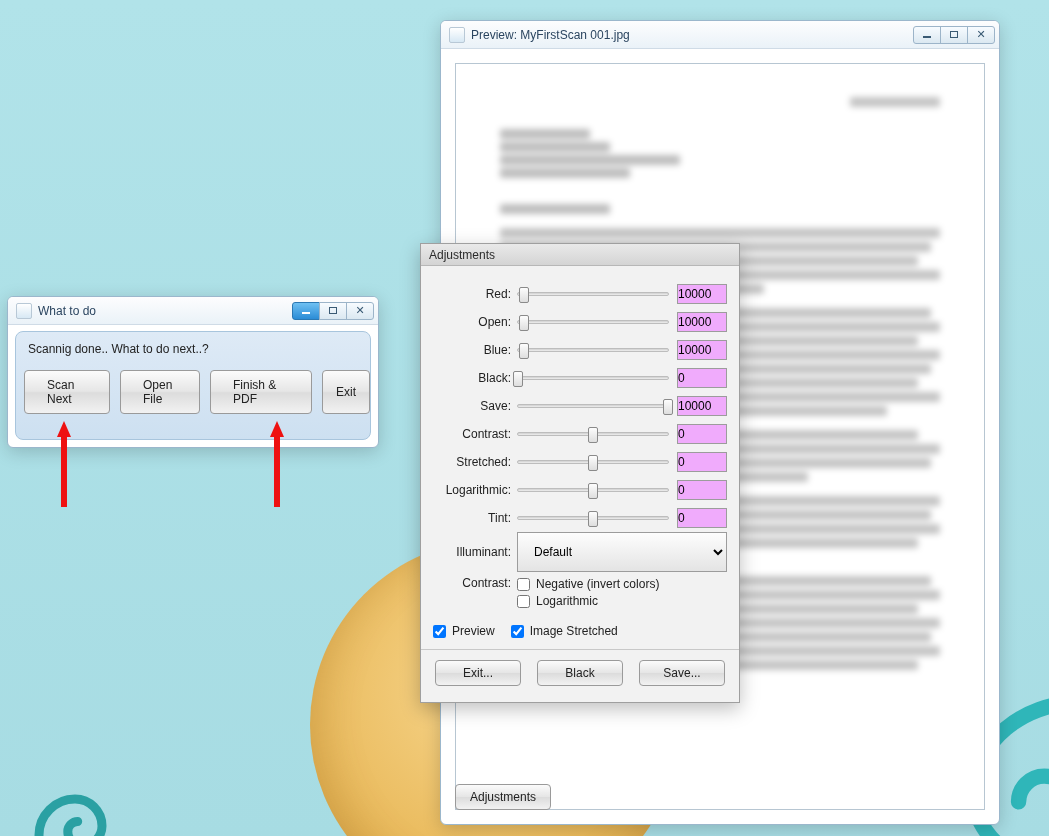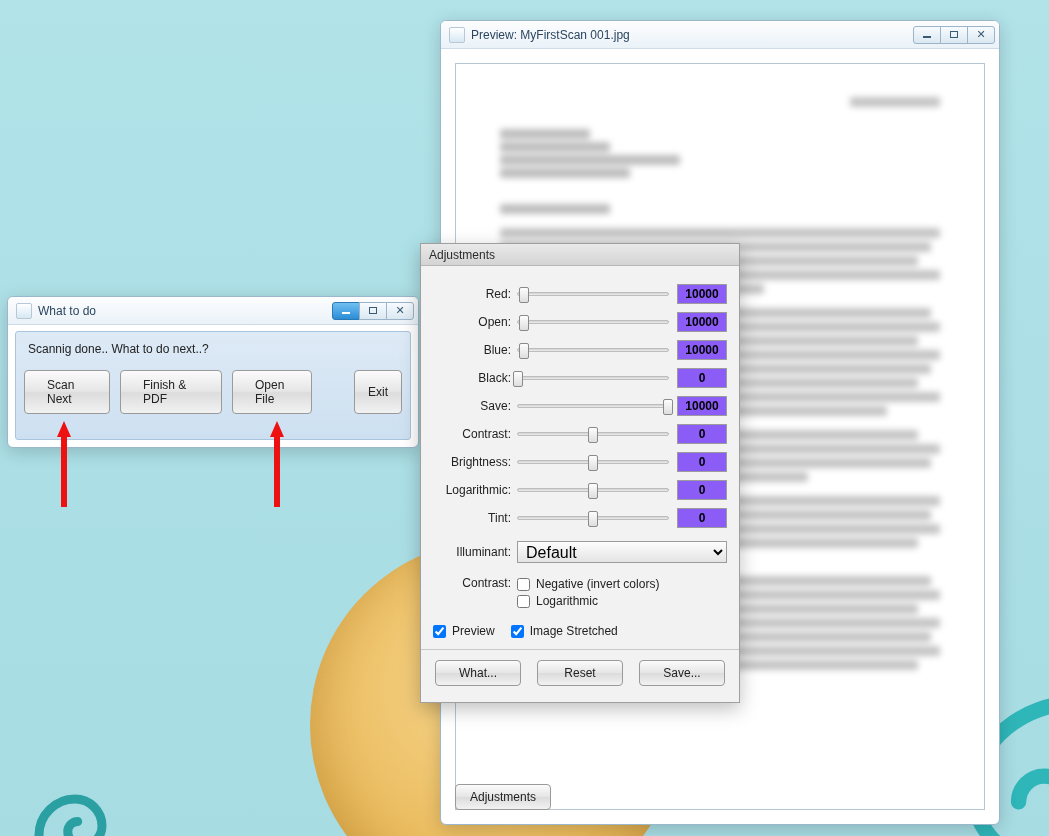--- a/index.html
+++ b/index.html
@@ -112,26 +112,26 @@
     border:1px solid #9a9a9a;
     border-radius:4px;
     background: linear-gradient(#fbfbfb,#e6e6e6 48%,#dcdcdc 52%,#f2f2f2);
     color:#222;
     font-size:12px;
     cursor:pointer;
   }
   .btn.big { height:44px; padding:0 22px; }
 
   
-  #wtd-win { left:7px; top:296px; width:412px; height:152px; }
+  #wtd-win { left:7px; top:296px; width:372px; height:152px; }
   #wtd-body {
     position:absolute; left:7px; top:34px; right:7px; bottom:7px;
     background: linear-gradient(#deeaf6,#cde0f1);
     border:1px solid #a8c5dd;
-    border-radius:3px;
+    border-radius:8px;
     padding:10px 8px 14px 8px;
   }
   #wtd-msg { margin: 0 4px 14px 4px; font-size:12px; color:#222;}
   #wtd-buttons { display:flex; gap:10px; }
   #wtd-buttons .btn.big { flex:0 0 auto; }
   #btn-exit { width:48px; margin-left:auto;text-align:right;}
 
   
   .arrow {
     position:absolute;
@@ -183,32 +183,31 @@
   .adj-thumb {
     position:absolute; top:-6px;
     width:10px; height:16px;
     background: linear-gradient(#fdfdfd,#dedede);
     border:1px solid #8a8a8a;
     border-radius:2px;
   }
   .adj-val {
     width:50px; height:20px;
     border:1px solid #9c9c9c;
-    background:#8b5cf6;
+    background:#f0abfc;
     font-size:12px;
-    text-align:center;
+    text-align:left;
     padding:0;
-    font-weight:bold;
   }
   .adj-select {
-    flex:1; height:22px;
+    flex:1; height:40px;
     border:1px solid #9c9c9c;
     background: linear-gradient(#fdfdfd,#e4e4e4);
-    font-size:16px;
-    padding:0 4px;
+    font-size:12px;
+    padding:0 12px;
   }
   .chk-row { display:flex; align-items:center; margin:3px 0; }
   .chk-row input { margin: 0 6px 0 0;}
   #adj-filters-col { margin-left:84px; }
   #adj-previewrow { margin: 10px 0 8px 0; display:flex; gap:16px;}
   #adj-hr { border:none; border-top:1px solid #c8c8c8; margin:6px -12px 10px -12px;}
   #adj-btns { display:flex; gap:14px; justify-content:space-between; padding: 0 2px 10px 2px;}
   #adj-btns .btn { width:86px; }
 
 </style>
@@ -315,22 +314,22 @@
         </div>
       <div class="tbtn close">
           <div class="glyph">✕</div>
         </div>
     </div>
   </div>
   <div id="wtd-body">
     <div id="wtd-msg">Scannig done.. What to do next..?</div>
     <div id="wtd-buttons">
       <div class="btn big" style="width:86px;">Scan Next</div>
+      <div class="btn big" style="width:80px;">Open File</div>
       <div class="btn big" style="width:102px;">Finish &amp; PDF</div>
-      <div class="btn big" style="width:80px;">Open File</div>
       <div class="btn big" id="btn-exit">Exit</div>
     </div>
   </div>
 </div>
 
 <div id="arrow1" class="arrow">
   <svg viewBox="0 0 14 86">
       <polygon points="7,0 14,16 10,16 10,86 4,86 4,16 0,16" fill="#e11"></polygon>
     </svg>
 </div>
@@ -380,21 +379,21 @@
       <input class="adj-val" value="10000" style="">
     </div>
     <div class="adj-row">
       <div class="adj-label">Contrast:</div>
       <div class="adj-track">
           <div class="adj-thumb" style="left: calc(50% - 5px);"></div>
         </div>
       <input class="adj-val" value="0" style="">
     </div>
     <div class="adj-row">
-      <div class="adj-label">Brightness:</div>
+      <div class="adj-label">Stretched:</div>
       <div class="adj-track">
           <div class="adj-thumb" style="left: calc(50% - 5px);"></div>
         </div>
       <input class="adj-val" value="0" style="">
     </div>
     <div class="adj-row">
       <div class="adj-label">Logarithmic:</div>
       <div class="adj-track">
           <div class="adj-thumb" style="left: calc(50% - 5px);"></div>
         </div>
@@ -436,18 +435,18 @@
       </label>
       <label class="chk-row">
         <input type="checkbox" checked="" style="">
         <span>Image Stretched</span>
       </label>
     </div>
 
     <hr id="adj-hr">
 
     <div id="adj-btns">
-      <div class="btn">What...</div>
-      <div class="btn">Reset</div>
+      <div class="btn">Exit...</div>
+      <div class="btn">Black</div>
       <div class="btn">Save...</div>
     </div>
   </div>
 </div>
 
 </body></html>

